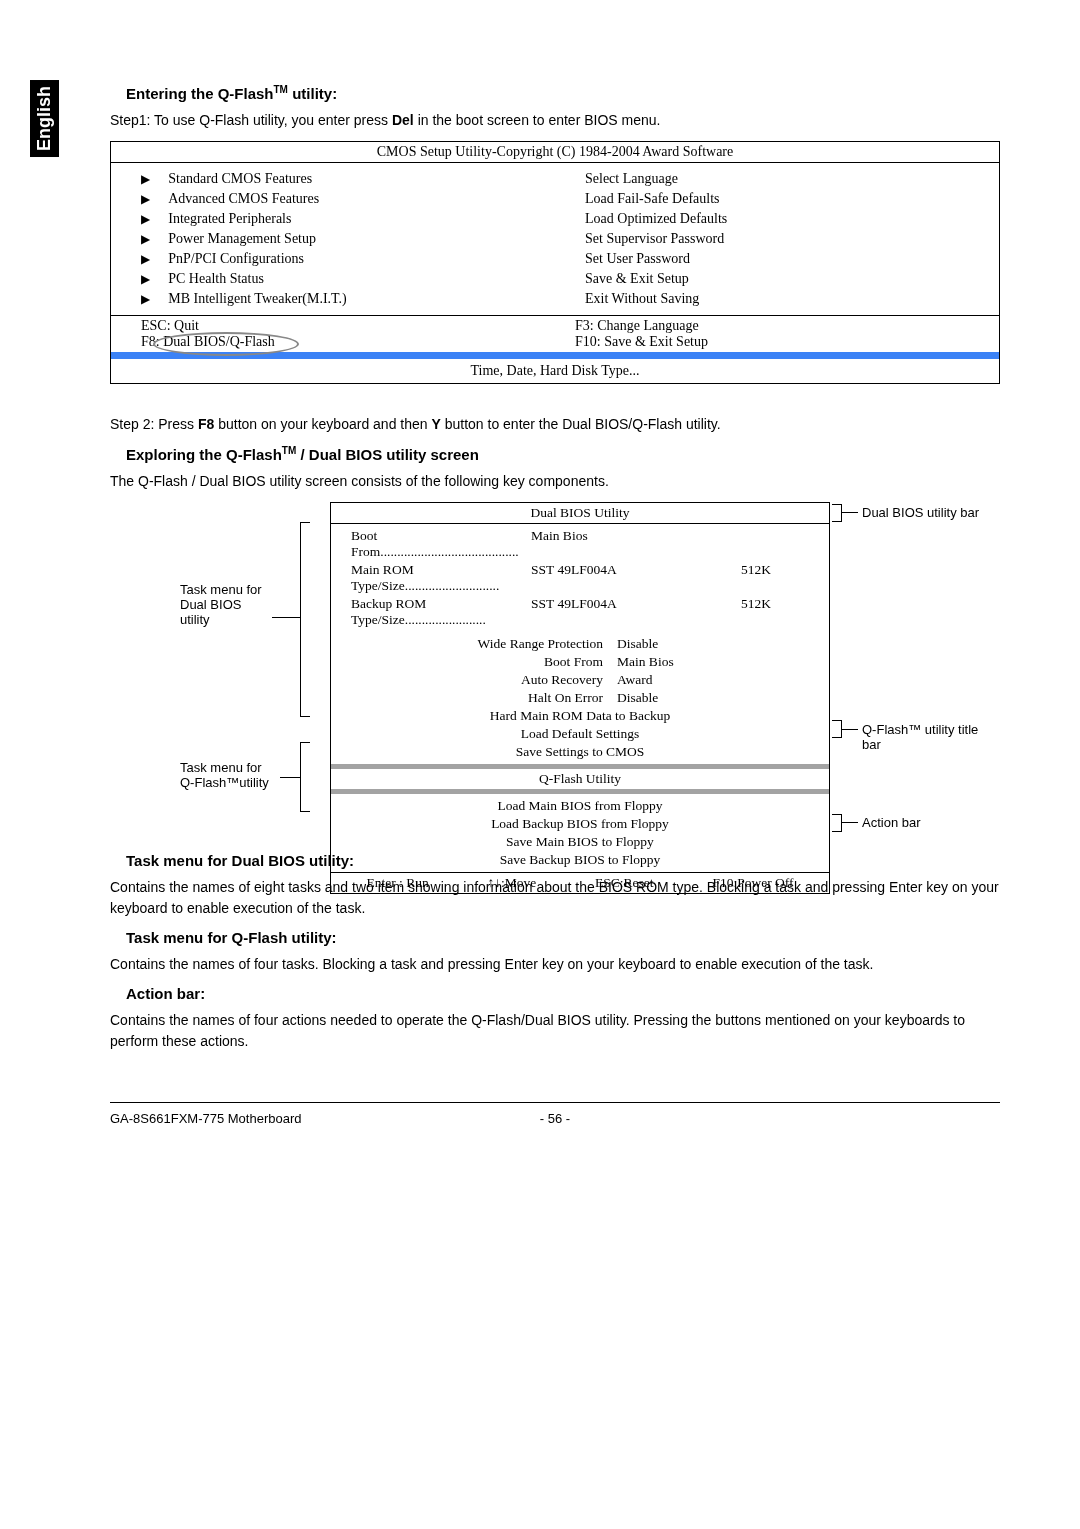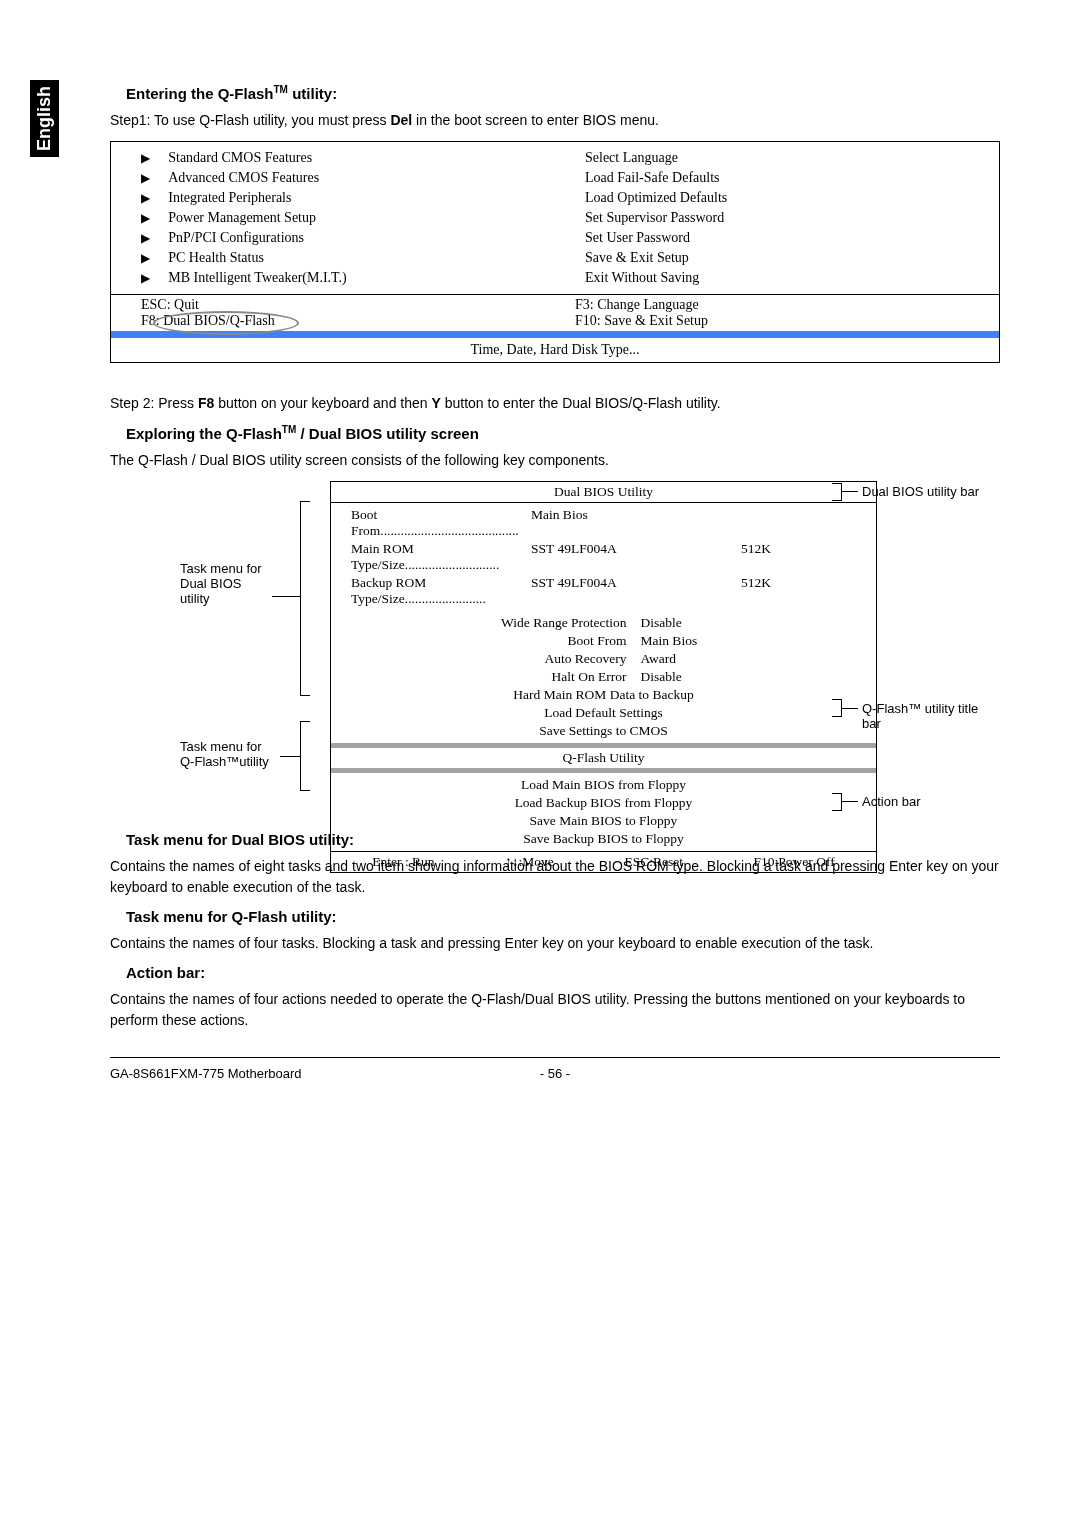--- a/index.html
+++ b/index.html
@@ -16,52 +16,53 @@
   .bios-col { flex: 1; padding: 6px 20px 6px 30px; }
   .bios-row { display: flex; align-items: center; padding: 2px 0; }
   .arrow { margin-right: 18px; font-size: 12px; }
   .bios-footer1 { border-top: 1px solid #000; display: flex; padding: 2px 20px 2px 30px; position: relative; }
   .bios-footer1 .left { flex: 1; font-family: Liberation Serif, serif; }
   .bios-footer1 .right { flex: 1; padding-left: 30px; }
   .bios-footer2 { border-top: 7px solid #3b82f6; text-align: center; padding: 4px 0; }
   .f8-circle { position: absolute; left: 42px; top: 16px; width: 146px; height: 24px; border: 2px solid #888; border-radius: 50%; pointer-events: none; }
   
   .util-wrap { position: relative; margin: 10px 0 20px 0; height: 330px; }
-  .util-box { position: absolute; left: 220px; top: 0; width: 547px; border: 1px solid #000; font-family: 'Times New Roman', serif; font-size: 13.5px; }
+  .util-box { position: absolute; left: 220px; top: 0; width: 500px; border: 1px solid #000; font-family: 'Times New Roman', serif; font-size: 13.5px; }
   .util-title { text-align: center; border-bottom: 1px solid #000; padding: 2px 0; }
   .util-section { border-top: 5px solid #a3a3a3; padding: 3px 10px; }
   .util-section.first { border-top: none; }
   .util-line { display: flex; justify-content: center; gap: 14px; padding: 1px 0; font-family: Liberation Serif, serif; }
   .util-info { display: flex; padding: 1px 10px;}
   .util-info .c1 { flex: 0 0 180px; }
   .util-info .c2 { flex: 0 0 180px; }
   .util-info .c3 { flex: 0 0 60px; text-align: right; }
   .util-action { display: flex; justify-content: space-around; padding: 2px 6px; border-top: 1px solid #000;}
   
   .label { position: absolute; font-family: Arial, sans-serif; font-size: 13px; }
   .callout-line { position: absolute; background: #000; }
   .bracket { position: absolute; width: 10px; border: 1px solid #000; border-right: none; }
   .bracket-r { position: absolute; width: 10px; border: 1px solid #000; border-left: none; }
   
-  .page-footer { border-top: 1px solid #000; margin-top: 26px; padding-top: 8px; display: flex; font-size: 13px; }
+  .page-footer { border-top: 1px solid #000; margin-top: 50px; padding-top: 8px; display: flex; font-size: 13px; }
   .page-footer .fl { flex: 1; }
   .page-footer .fc { width: 60px; text-align: center; }
   .page-footer .fr { flex: 1; }
 </style>
 </head>
 <body>
 
 <div class="page">
   <div class="side-tab">English</div>
   <div class="content">
 
     <h3><span>Entering the Q-Flash</span><sup>TM</sup><span> utility:</span></h3>
-    <p><span>Step1: To use Q-Flash utility, you must press </span><b>Del</b><span> in the boot screen to enter BIOS menu.</span></p>
+    <p><span>Step1: To use Q-Flash utility, you enter press </span><b>Del</b><span> in the boot screen to enter BIOS menu.</span></p>
 
     <div class="bios-box">
+      <div class="bios-title">CMOS Setup Utility-Copyright (C) 1984-2004 Award Software</div>
       <div class="bios-body">
         <div class="bios-col">
           <div class="bios-row">
               <span class="arrow">▶</span>
               <span>Standard CMOS Features</span>
             </div>
           <div class="bios-row">
               <span class="arrow">▶</span>
               <span>Advanced CMOS Features</span>
             </div>

